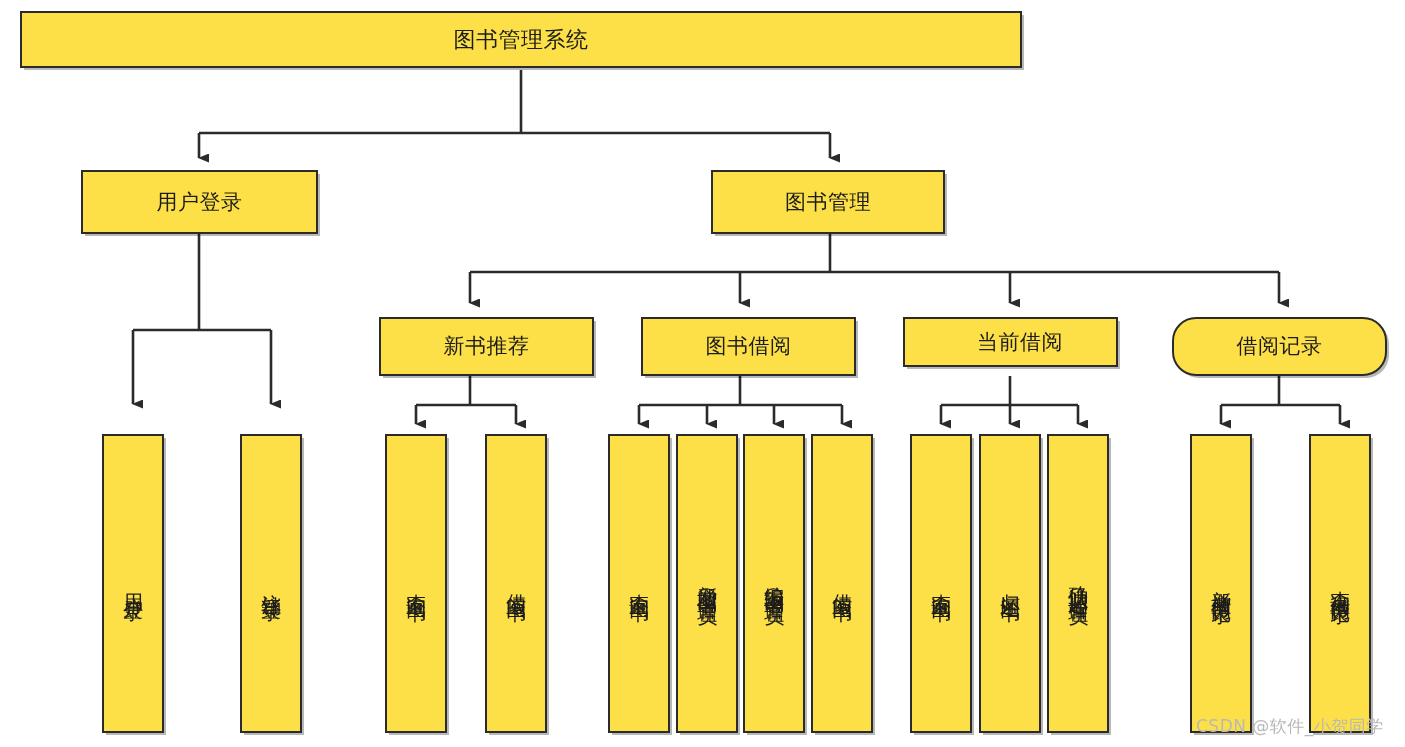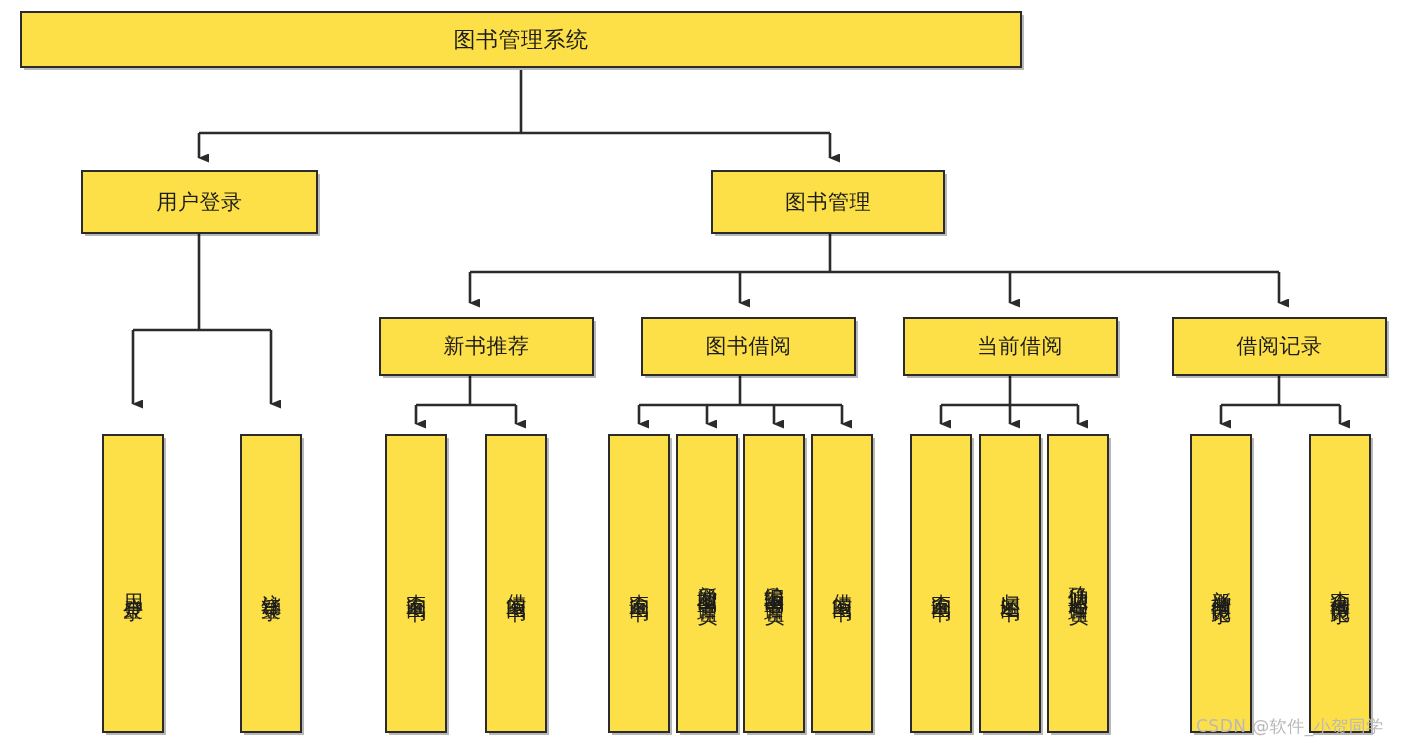--- a/index.html
+++ b/index.html
@@ -140,24 +140,24 @@
   <div class="node-box" style="left:711px; top:170px; width:234px; height:64px;">
     <span class="node-label">图书管理</span>
   </div>
 
   <div class="node-box" style="left:363px; top:317px; width:215px; height:59px;margin-left:16px;">
     <span class="node-label">新书推荐</span>
   </div>
   <div class="node-box" style="left:633px; top:317px; width:215px; height:59px;margin-left:8px;">
     <span class="node-label">图书借阅</span>
   </div>
-  <div class="node-box" style="left:903px; top:317px; width:215px; height:59px;padding-left:19px;">
+  <div class="node-box" style="left:903px; top:317px; width:215px; height:50px;padding-left:19px;">
     <span class="node-label">当前借阅</span>
   </div>
-  <div class="node-box" style="left:1172px; top:317px; width:215px; height:59px;">
+  <div class="node-box" style="left:1172px; top:317px; width:215px; height:59px;border-radius:24px;">
     <span class="node-label">借阅记录</span>
   </div>
 
   <div class="node-box vertical" style="left:102px; top:434px; width:62px; height:299px;">
     <span class="node-label">用户登录</span>
   </div>
   <div class="node-box vertical" style="left:240px; top:434px; width:62px; height:299px;">
     <span class="node-label">注销登录</span>
   </div>
 

